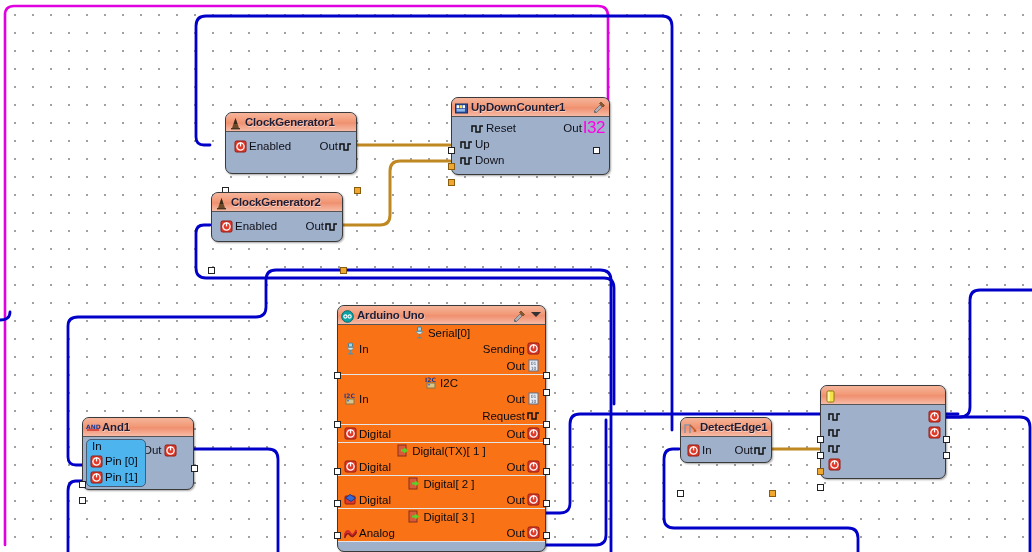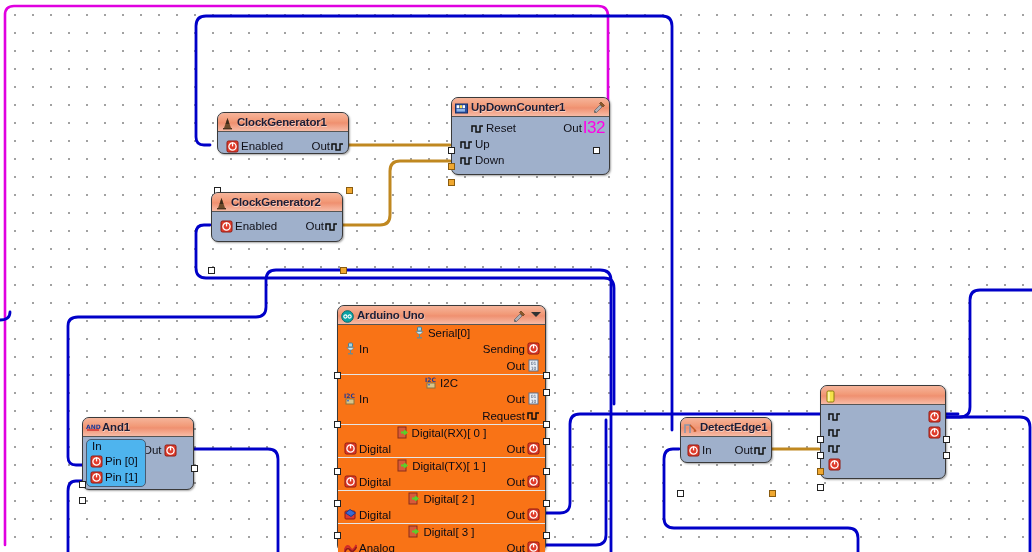--- a/index.html
+++ b/index.html
@@ -128,21 +128,21 @@
       <path stroke="#0000c8" stroke-width="2.8" d="M 946 417 L 1020 417 Q 1030 417 1030 427 L 1030 552"></path>
 
       <path stroke="#c08820" stroke-width="3" d="M 343 145 L 450 145"></path>
 
       <path stroke="#c08820" stroke-width="3" d="M 343 225 L 380 225 Q 390 225 390 215 L 390 171 Q 390 161 400 161 L 450 161"></path>
 
       <path stroke="#c08820" stroke-width="3" d="M 772 449 L 819 449"></path>
     </g>
   </svg>
 
-  <div class="blk" id="b-cg1" style="left:217px;top:112px;width:132px;height:42px;">
+  <div class="blk" id="b-cg1" style="left:225px;top:112px;width:132px;height:62px;">
     <div class="hdr">
       <span class="ic">
         <svg width="13" height="13" viewBox="0 0 13 13">
             <polygon points="6.5,1 10,11 3,11" fill="#6b4a2a"></polygon>
             <polygon points="6.5,1 8.4,7 4.6,7" fill="#3c2a18"></polygon>
             <rect x="2" y="11" width="9" height="1.4" fill="#4a3520"></rect>
           </svg>
       </span>
       <span class="ttl">ClockGenerator1</span>
     </div>
@@ -344,27 +344,20 @@
           <span class="out">
             <span>Request</span>
             <span class="ic"><svg width="13" height="13" viewBox="0 0 13 13">
                   <polyline points="1,10 1,4 5,4 5,10 9,10 9,4 12,4" fill="none" stroke="#111" stroke-width="1.5"></polyline>
                 </svg></span>
           </span>
         </div>
       </div>
 
       <div class="grp">
-        <div class="gtitle">
-          <span class="ic"><svg width="13" height="13" viewBox="0 0 13 13">
-                <rect x="1" y="1" width="8" height="11" fill="#d85a3a" stroke="#8a2f18"></rect>
-                <path d="M4 6.5 L8 6.5 M7 4.5 L9.5 6.5 L7 8.5" stroke="#5ad02a" stroke-width="2" fill="none"></path>
-              </svg></span>
-          <span>Digital(RX)[ 0 ]</span>
-        </div>
         <div class="prow">
           <span class="ic"><svg width="13" height="13" viewBox="0 0 13 13">
                 <rect x="1" y="1" width="11" height="11" rx="1.5" fill="#e03b2a" stroke="#8e1b12"></rect>
                 <circle cx="6.5" cy="6.5" r="3.6" fill="none" stroke="#fff" stroke-width="1.3"></circle>
                 <rect x="5.9" y="2.4" width="1.3" height="4" fill="#fff"></rect>
               </svg></span>
           <span>Digital</span>
           <span class="out">
             <span>Out</span>
             <span class="ic"><svg width="13" height="13" viewBox="0 0 13 13">

